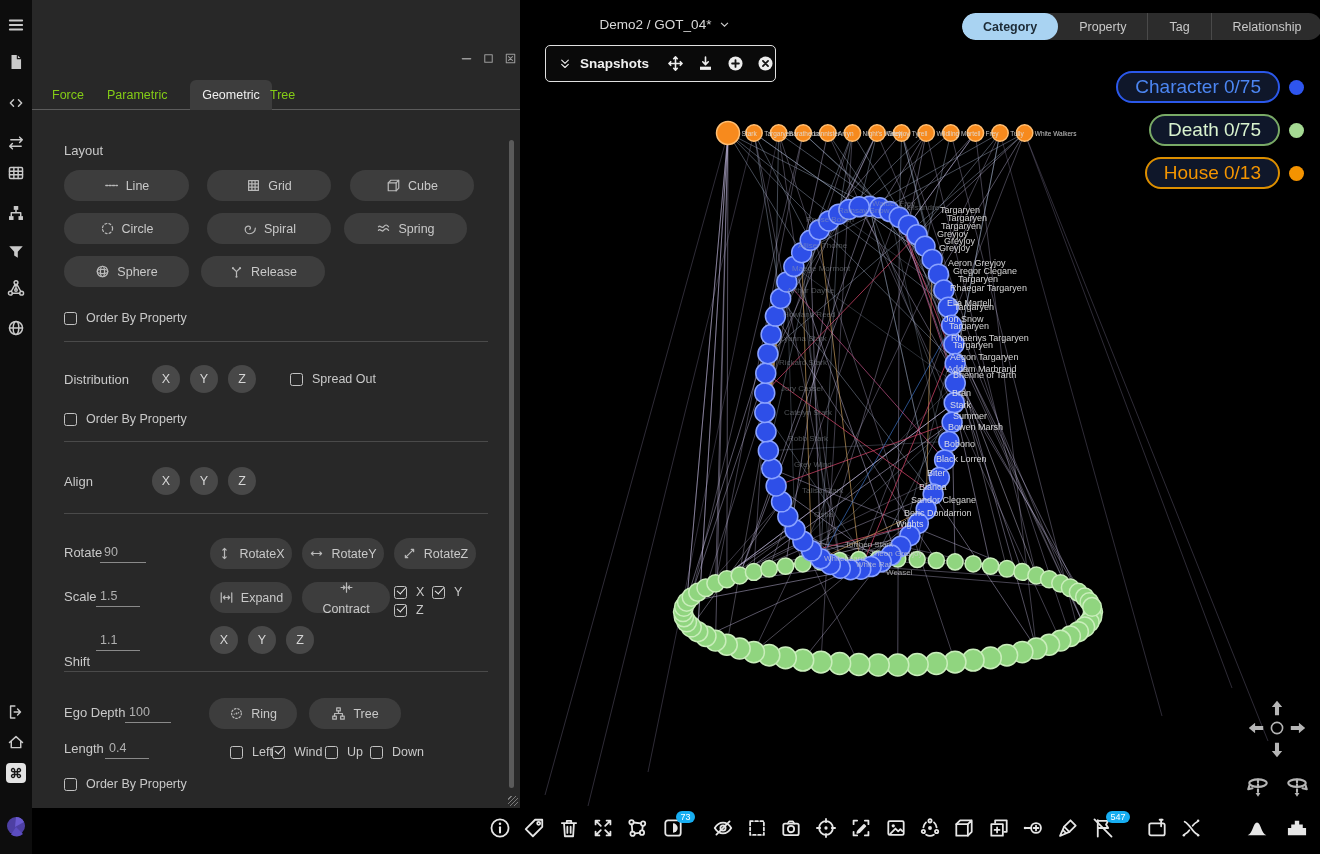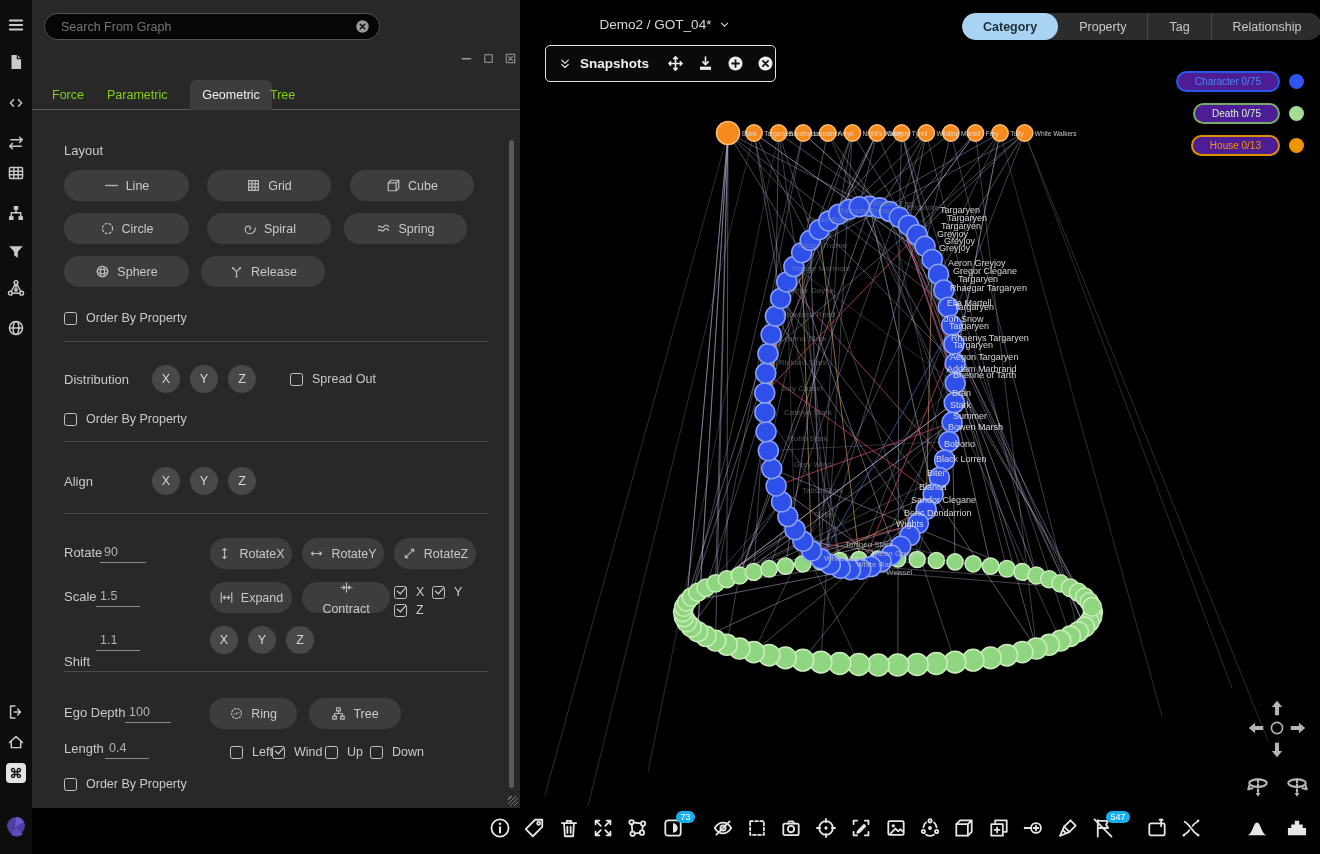--- a/index.html
+++ b/index.html
@@ -51,21 +51,21 @@
   .snapshots .lbl{color:#f0f0f0;font-size:13.5px;font-weight:bold;margin-right:10px;}
   .snap-ic{color:#ededed;display:flex;cursor:pointer;}
   .cat-tabs{position:absolute;left:962px;top:13px;height:27px;background:#2c2c2c;border-radius:15px;
      display:flex;align-items:center;z-index:10;overflow:hidden;}
   .cat-tab{height:27px;display:flex;align-items:center;padding:0 21px;font-size:12.5px;color:#c9c9c9;cursor:pointer;}
   .cat-tab.sep{border-left:1px solid #4a4a4a;}
   .cat-tab.active{background:#a9d3f2;color:#1d2b36;border-radius:15px;font-weight:bold;}
   .legend{position:absolute;right:16px;top:71px;display:flex;flex-direction:column;gap:11px;
      align-items:flex-end;z-index:10;}
   .leg-row{display:flex;align-items:center;gap:9px;cursor:pointer;}
-  .leg-pill{border:2px solid;border-radius:16px;background:#4c1d95;padding:3px 17px;font-size:10px;}
+  .leg-pill{border:2px solid;border-radius:16px;background:#0f172a;padding:3px 17px;font-size:19px;}
   .leg-dot{width:15px;height:15px;border-radius:50%;}
   
   .navc{position:absolute;z-index:10;color:#b5b5b5;}
   .nav-el{position:absolute;cursor:pointer;color:#b5b5b5;}
   
   .bottombar{position:absolute;left:32px;right:0;bottom:0;height:46px;background:#000;z-index:35;}
   .tb-icon{position:absolute;top:9px;width:26px;height:26px;color:#e6e6e6;cursor:pointer;}
   .tb-badge{position:absolute;top:-6px;left:14px;background:#17aef2;color:#fff;font-size:9px;
      border-radius:8px;padding:1.5px 4.5px;line-height:1;z-index:2;white-space:nowrap;}
 </style>
@@ -784,29 +784,20 @@
       <div class="sb-logo" style="top: 815px;">
         <svg width="22" height="22" viewBox="0 0 22 22">
           <circle cx="11" cy="11" r="9" fill="#4d3fa3"></circle>
           <path d="M11 2a9 9 0 0 1 8 5l-9 5z" fill="#6a5ad0"></path>
           <path d="M11 12l7 7a9 9 0 0 1-12 .5z" fill="#5b4cc0"></path>
         </svg>
       </div>
     </aside>
 
   <section class="panel" id="panel">
-    <div class="search">
-      <input placeholder="Search From Graph" style="">
-      <span class="clr">
-          <svg width="15" height="15" viewBox="0 0 16 16" fill="none" stroke="currentColor" stroke-width="1.3" stroke-linecap="round" stroke-linejoin="round">
-            <circle cx="8" cy="8" r="6.6" fill="currentColor" stroke="none"></circle>
-            <path d="M5.6 5.6l4.8 4.8M10.4 5.6l-4.8 4.8" stroke="#141414" stroke-width="1.7"></path>
-          </svg>
-        </span>
-    </div>
     <div class="ptabs-line"></div>
     <div class="pscroll"></div>
     <div class="presize"></div>
   <div class="winctl" style="left: 428px;">
         <svg width="13" height="13" viewBox="0 0 16 16" fill="none" stroke="currentColor" stroke-width="1.3" stroke-linecap="round" stroke-linejoin="round">
           <path d="M3 8.4h10" stroke-width="1.8"></path>
         </svg>
       </div>
       <div class="winctl" style="left: 450px;">
         <svg width="13" height="13" viewBox="0 0 16 16" fill="none" stroke="currentColor" stroke-width="1.3" stroke-linecap="round" stroke-linejoin="round">

